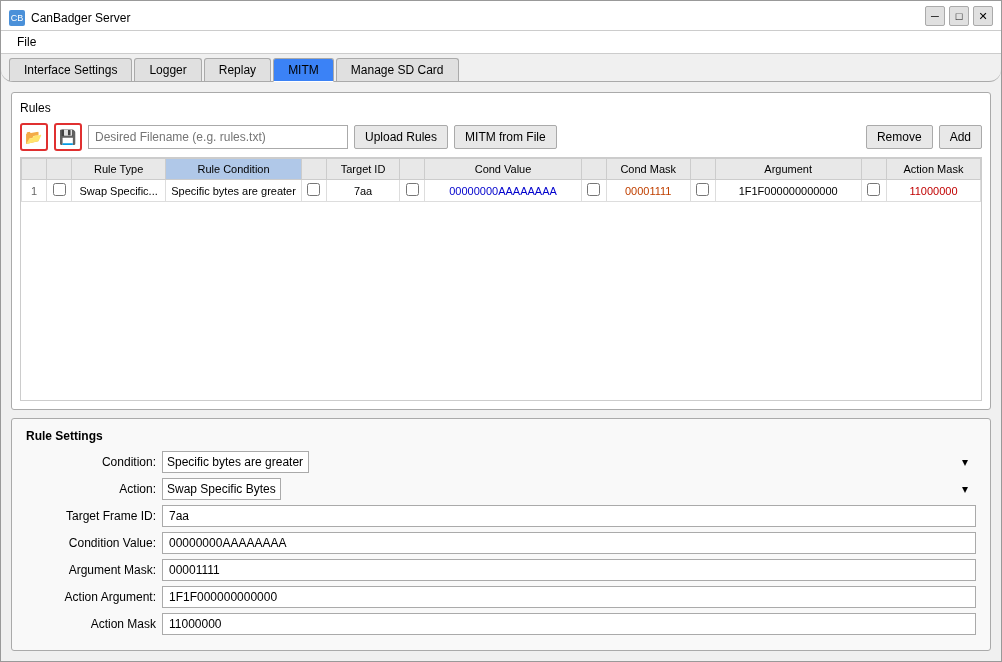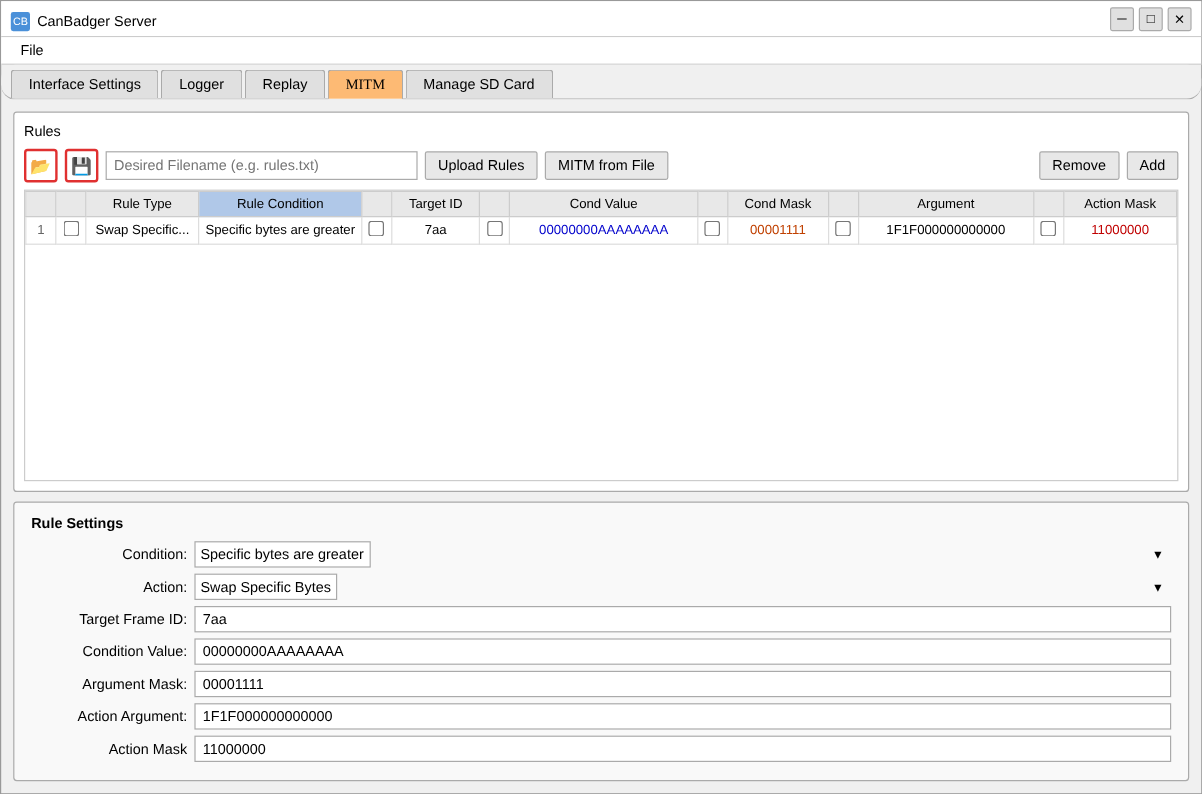--- a/index.html
+++ b/index.html
@@ -81,25 +81,24 @@
     .tab {
       padding: 4px 14px;
       border: 1px solid #aaa;
       border-bottom: none;
       background: #e0e0e0;
       cursor: pointer;
       border-radius: 3px 3px 0 0;
       font-size: 12px;
     }
     .tab.active {
-      background: #fdba74;
+      background: #3b82f6;
       border-bottom: 1px solid #fff;
       margin-bottom: -1px;
       z-index: 1;
-      font-family: Liberation Serif, serif;
     }
     .content {
       flex: 1;
       padding: 10px;
       display: flex;
       flex-direction: column;
       gap: 8px;
       overflow: hidden;
     }
     .rules-section {

